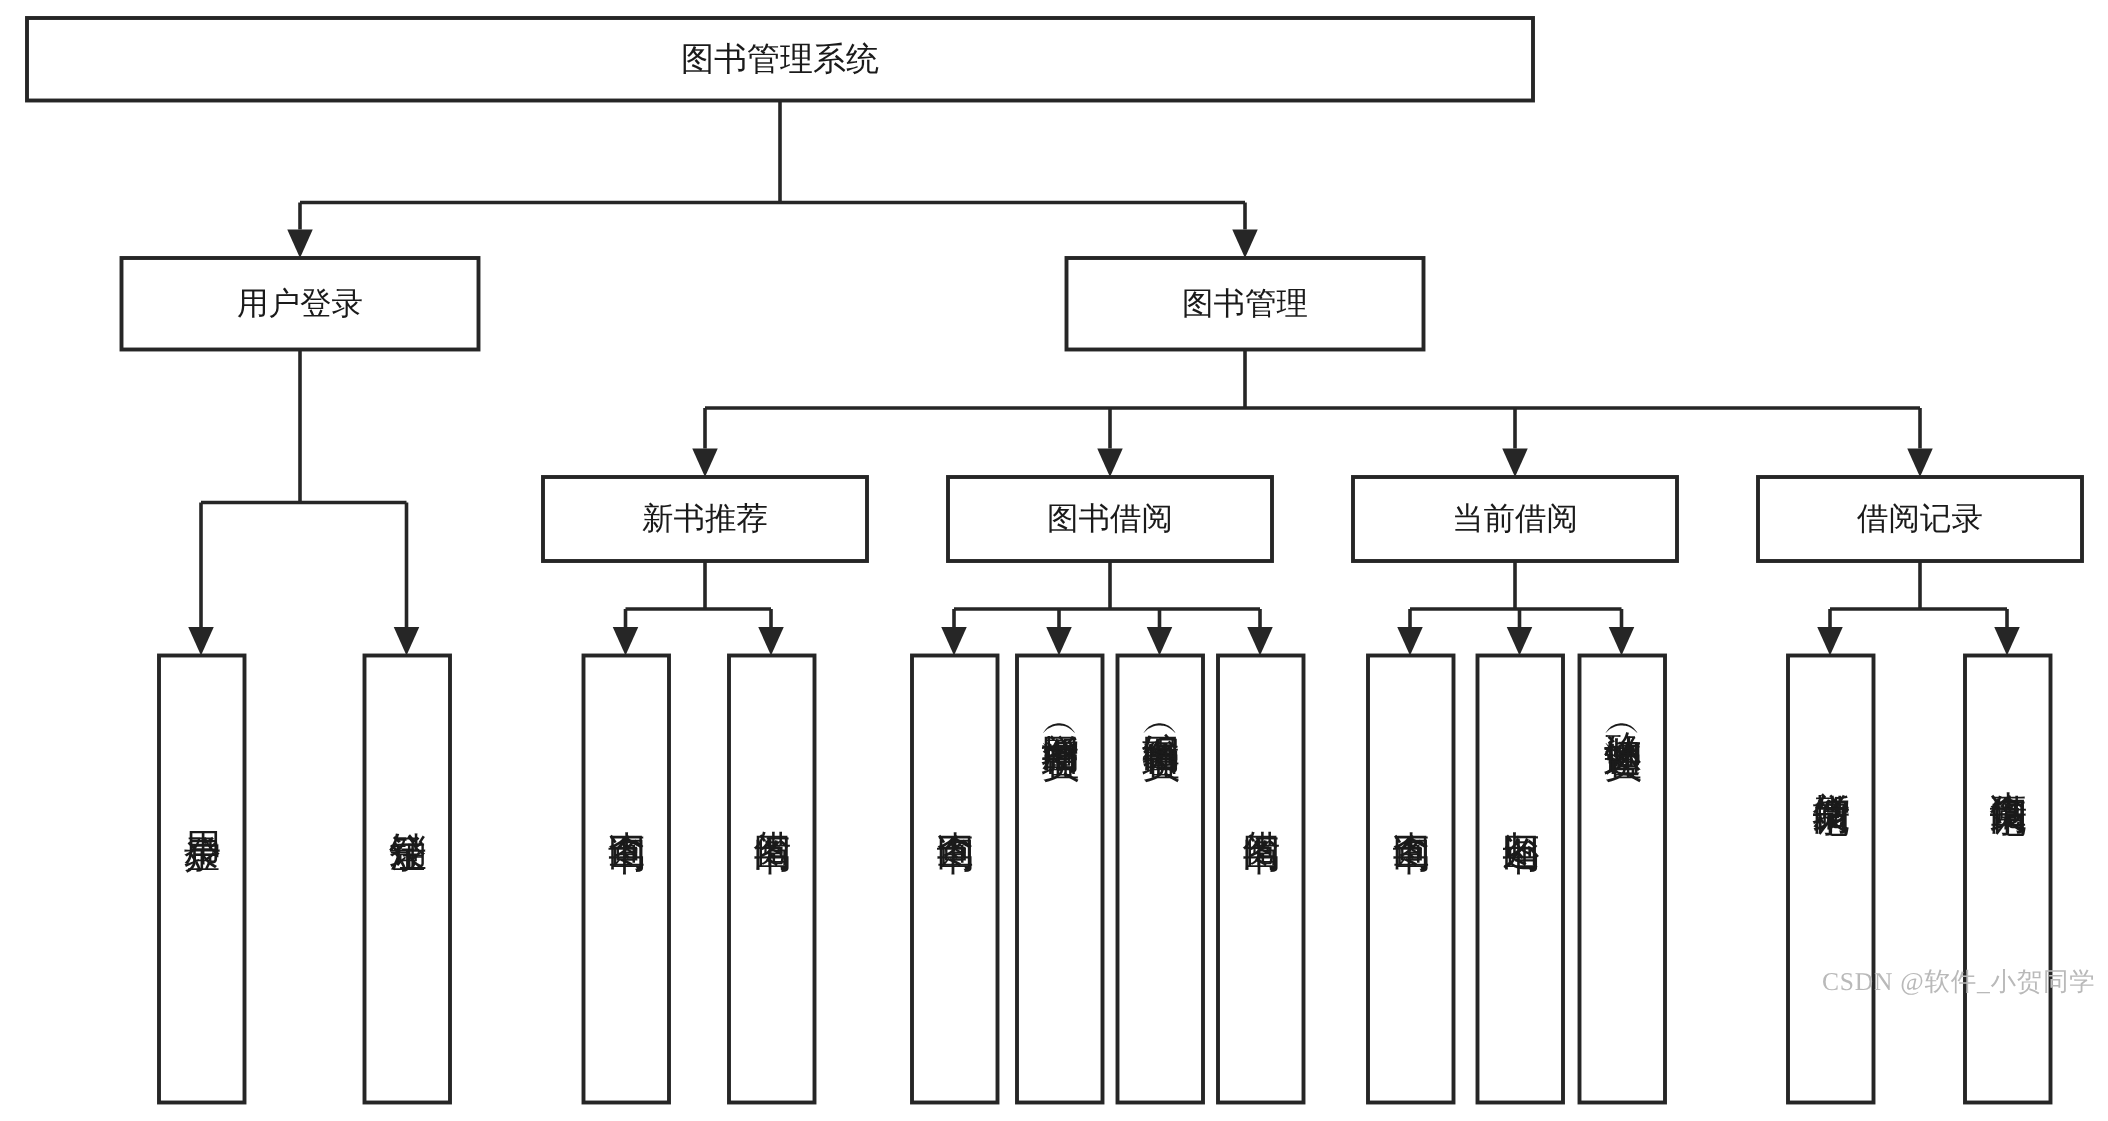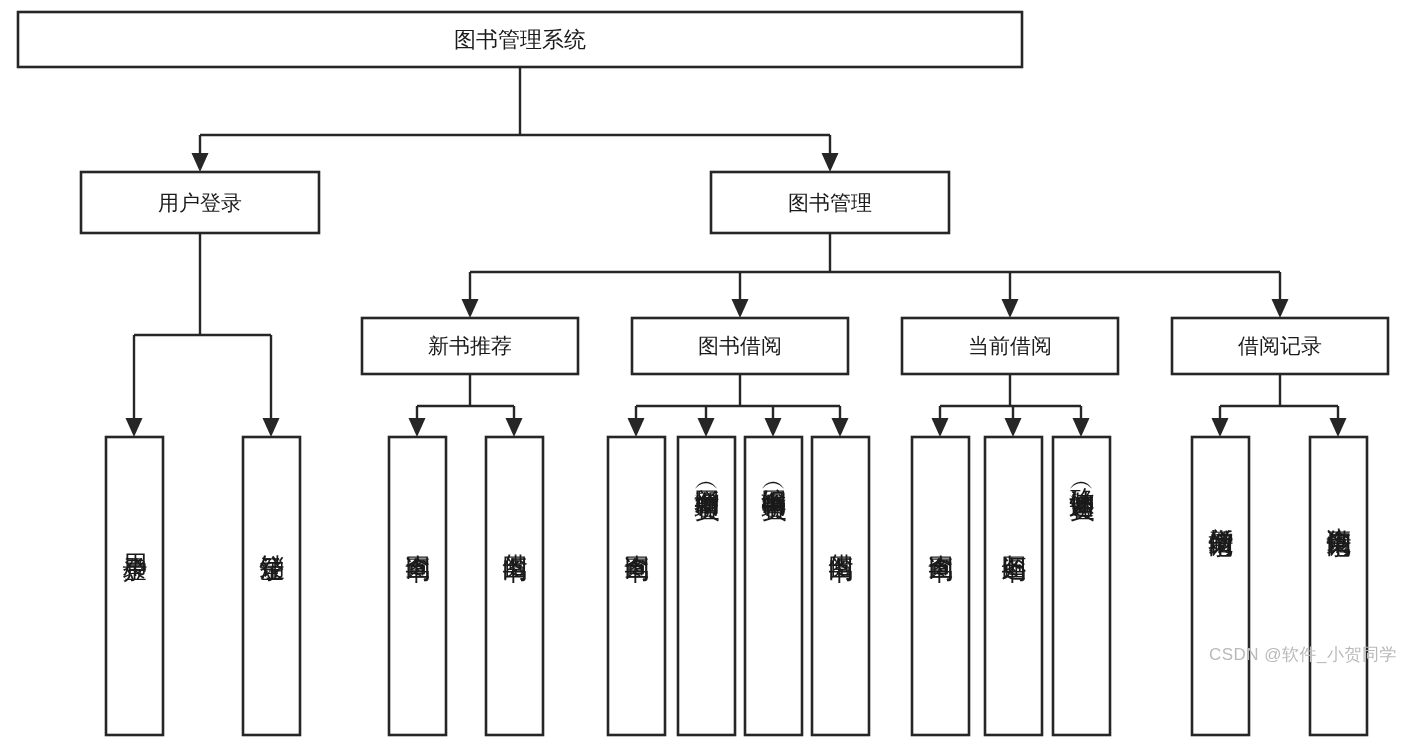--- a/index.html
+++ b/index.html
@@ -67,21 +67,21 @@
     line-height: 1.04;
     letter-spacing: 1.5px;
     color: #1a1a1a;
     white-space: nowrap;
     text-align: center;
   }
   .watermark {
     position: absolute;
     right: 8px;
     bottom: 6px;
-    font-family: Liberation Sans, sans-serif;
+    font-family: Liberation Serif, serif;
     font-size: 17px;
     color: #b9b9b9;
     letter-spacing: 0.5px;
     white-space: nowrap;
     user-select: none;
   }
 </style>
 </head>
 <body>
 

